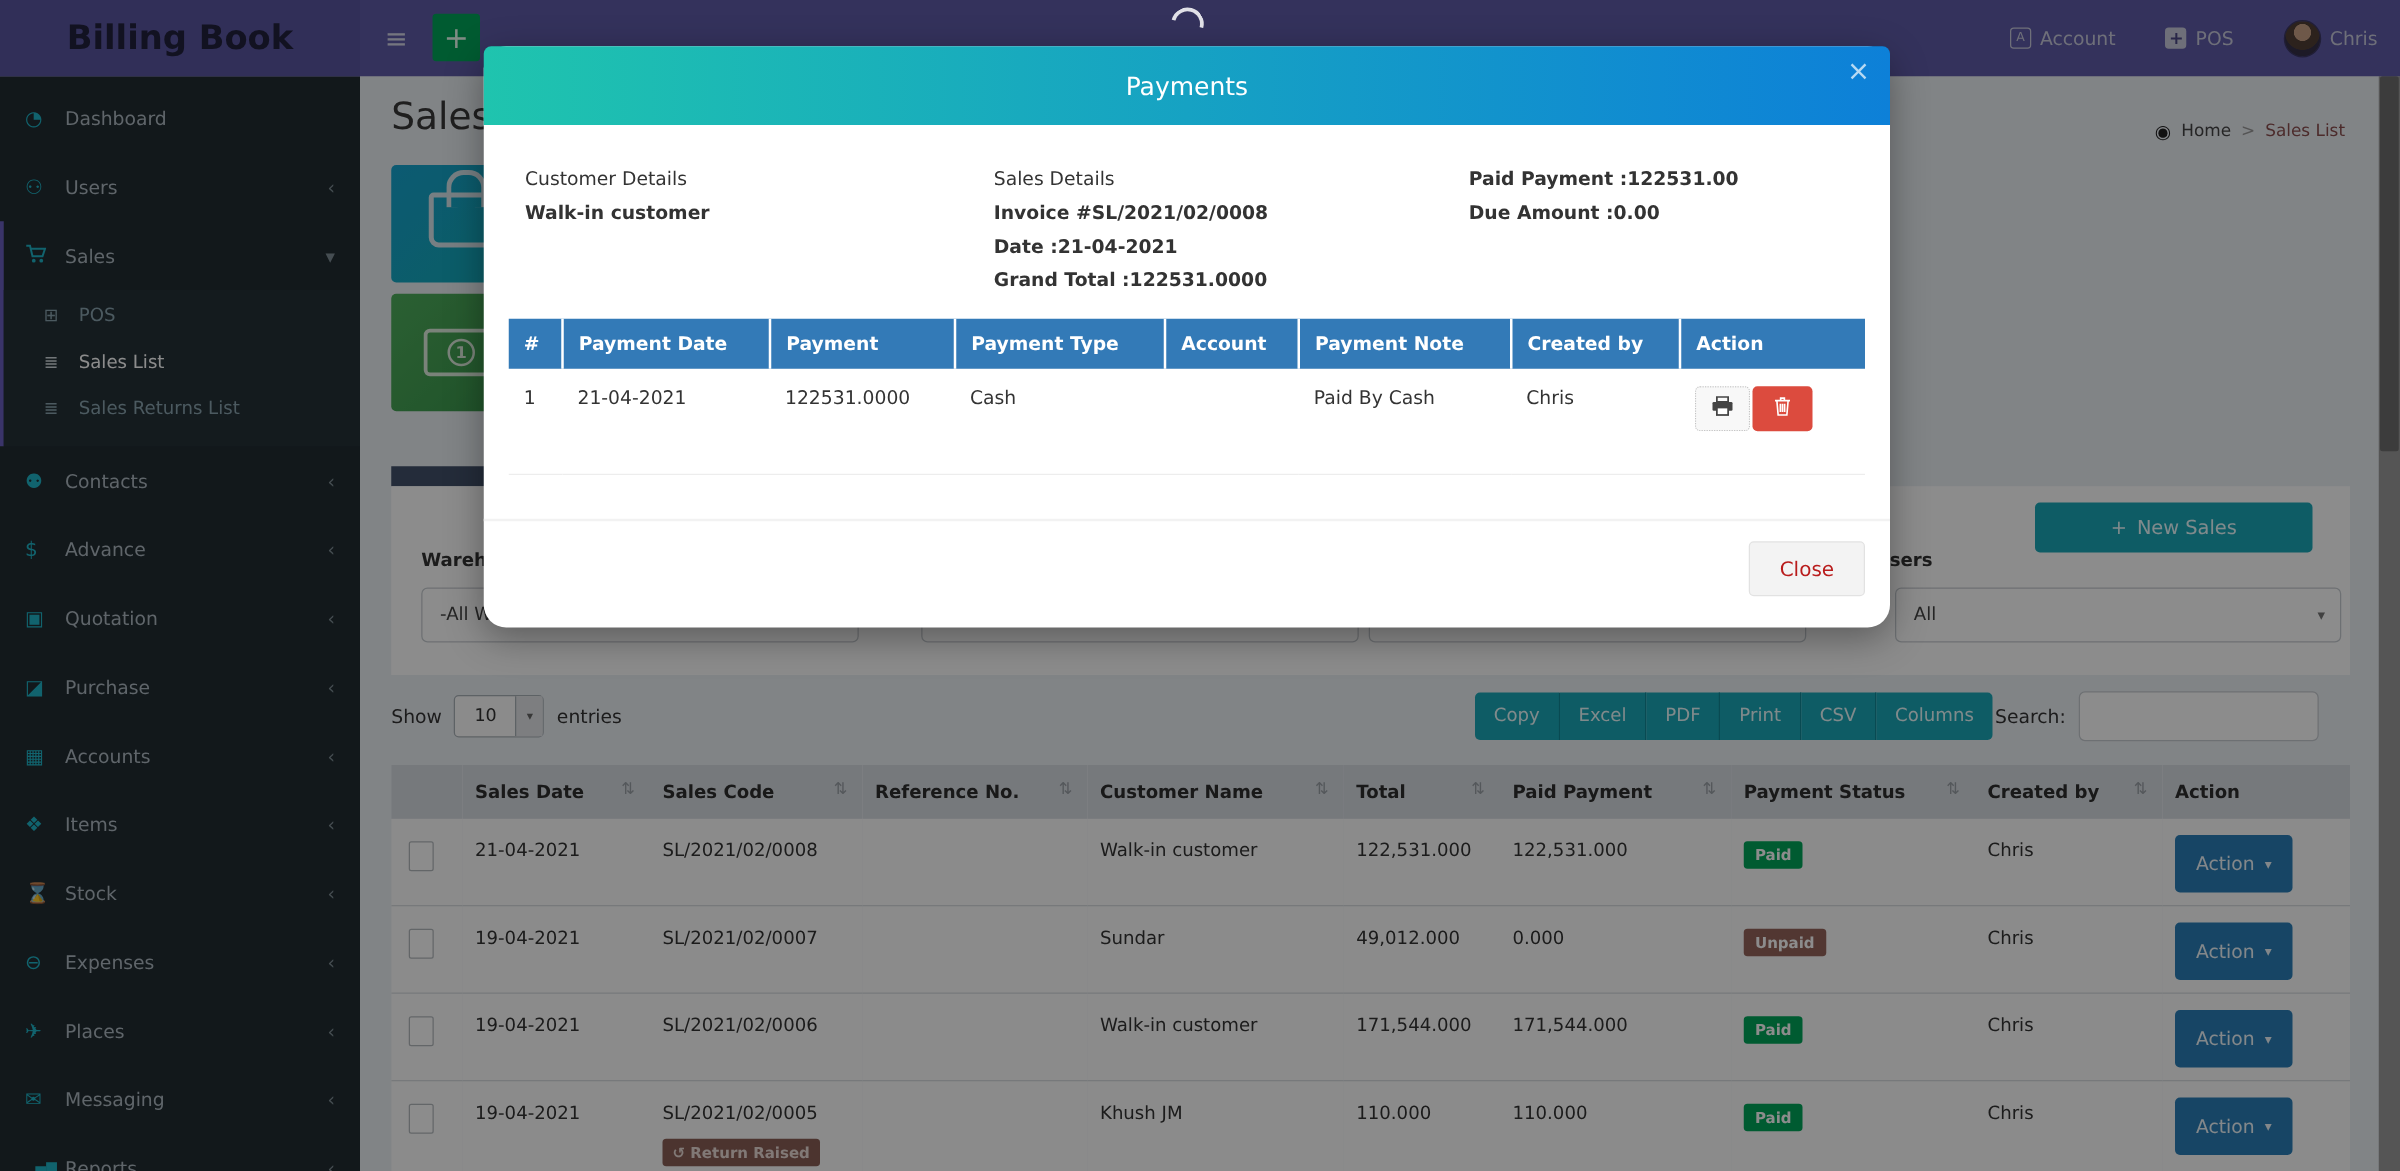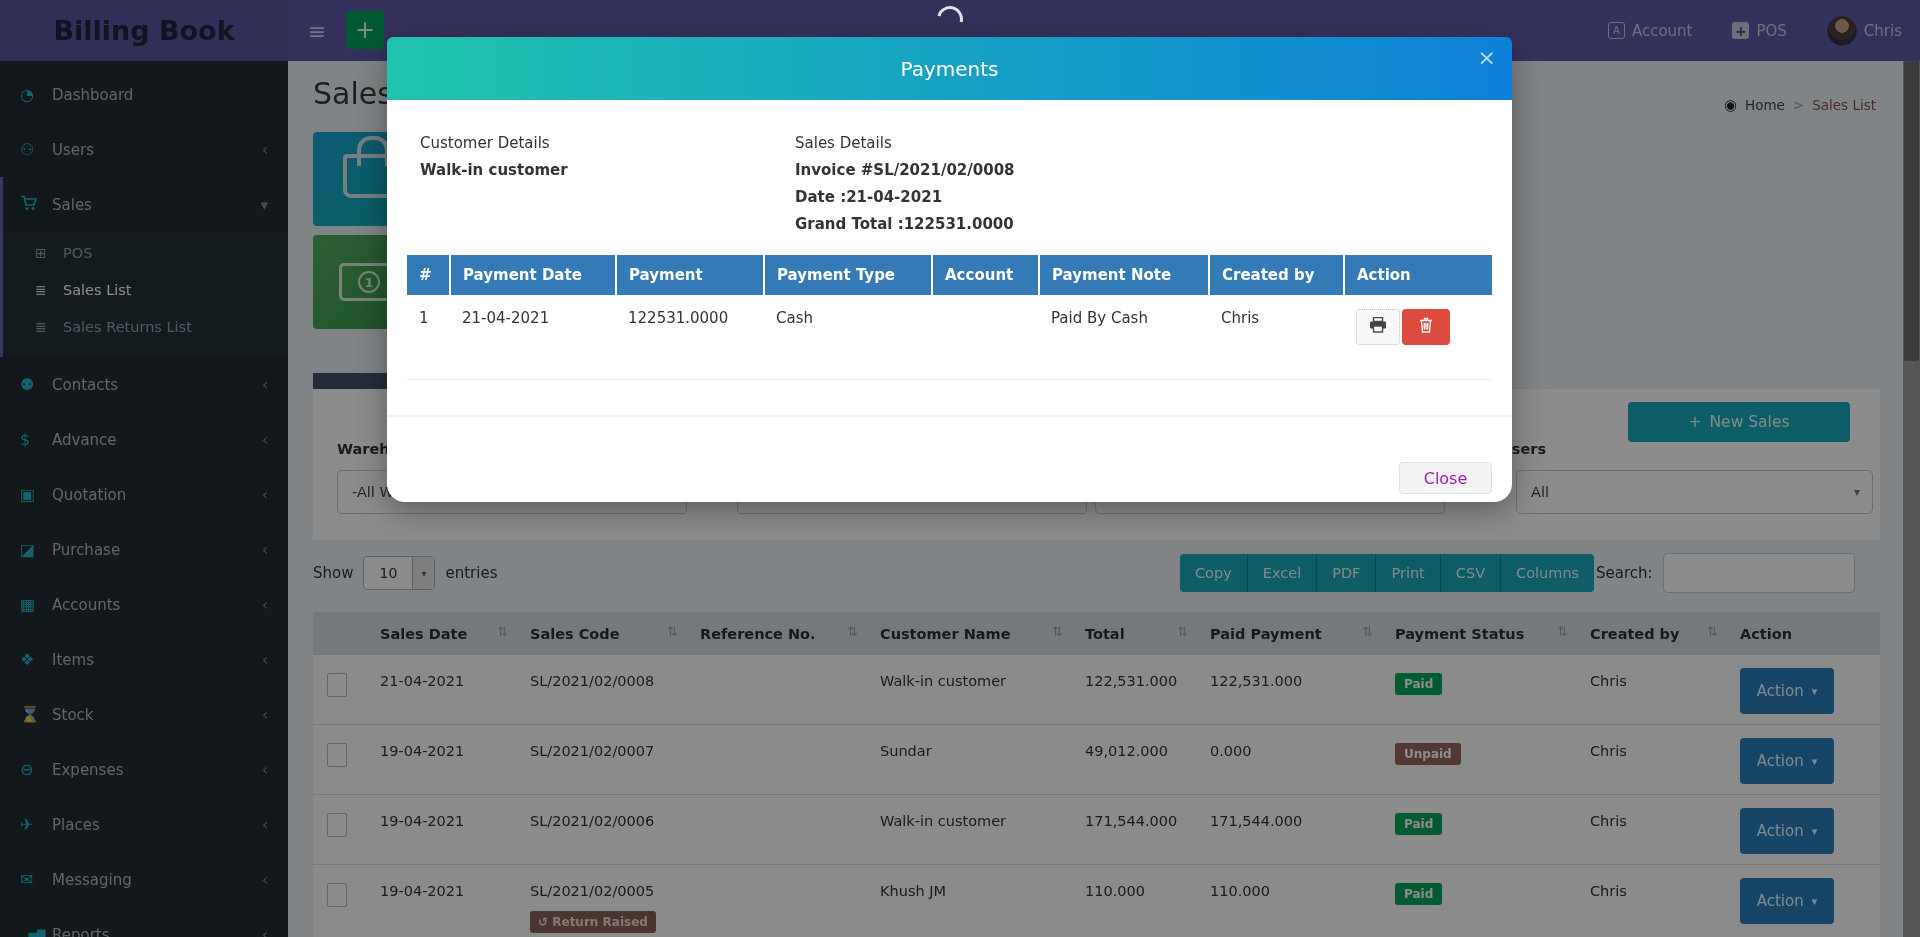--- a/index.html
+++ b/index.html
@@ -116,22 +116,22 @@
   .m-table { position:absolute; left:20px; top:218px; width:1085px; border-collapse:collapse; table-layout:fixed; }
   .m-table thead th { background:#337ab7; color:#fff; font-size:15px; font-weight:bold; text-align:left;
     padding:11px 12px; border-right:2px solid #fff; }
   .m-table thead th:last-child { border-right:none; }
   .m-table td { font-size:15px; color:#333; padding:14px 12px 34px 12px; border-bottom:1px solid #ededed; vertical-align:top; }
   .m-actions { display:flex; gap:2px; }
   .print-btn { width:44px; height:36px; background:#f8f8f8; border:1px dotted #c3c3c3; border-radius:4px;
     display:flex; align-items:center; justify-content:center; cursor:pointer; }
   .del-btn { width:48px; height:36px; background:#dc4b3e; border-radius:4px; display:flex; align-items:center; justify-content:center; cursor:pointer; }
   .modal-footer { position:absolute; left:0; top:378px; width:1125px; height:87px; border-top:2px solid #f2f2f2; }
-  .close-btn { position:absolute; right:20px; top:16px; width:93px; height:32px; background:#f3f3f3; border:1px solid #e2e2e2;
-    border-radius:4px; font-size:16px; color:#a21caf; display:flex; align-items:center; justify-content:center; cursor:pointer;margin-top:29px; }
+  .close-btn { position:absolute; right:20px; top:16px; width:93px; height:44px; background:#f3f3f3; border:1px solid #e2e2e2;
+    border-radius:4px; font-size:16px; color:#b91c1c; display:flex; align-items:center; justify-content:center; cursor:pointer; }
 </style>
 </head>
 <body>
 
 <div class="app">
 
   <header class="topbar">
     <div class="brand">Billing Book</div>
     <div class="hamburger">≡</div>
     <div class="plus-btn">+</div>
@@ -438,20 +438,24 @@
     <div class="m-col m-col1">
       <div>Customer Details</div>
       <div class="b">Walk-in customer</div>
     </div>
     <div class="m-col m-col2">
       <div>Sales Details</div>
       <div class="b">Invoice #SL/2021/02/0008</div>
       <div class="b">Date :21-04-2021</div>
       <div class="b">Grand Total :122531.0000</div>
     </div>
+    <div class="m-col m-col3">
+      <div class="b">Paid Payment :122531.00</div>
+      <div class="b">Due Amount :0.00</div>
+    </div>
 
     <table class="m-table">
       <colgroup>
         <col style="width:43px">
           <col style="width:166px">
           <col style="width:148px">
           <col style="width:168px">
         <col style="width:107px">
           <col style="width:170px">
           <col style="width:135px">

